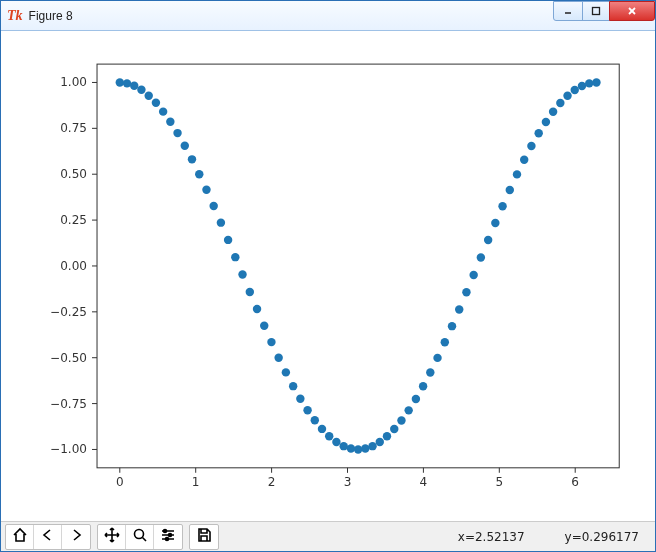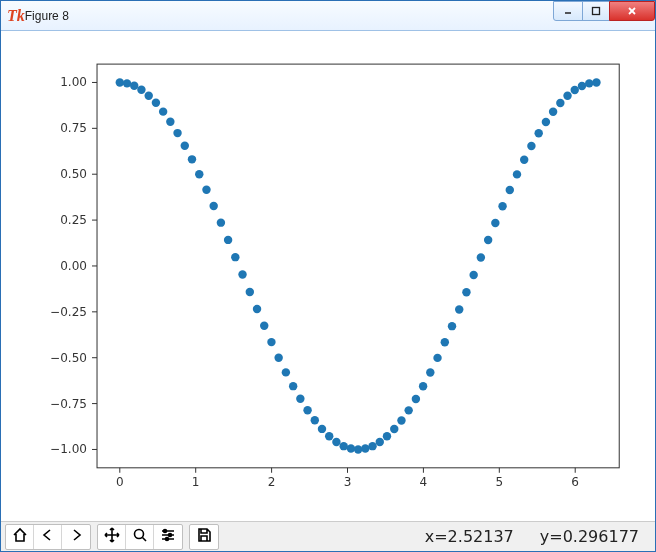--- a/index.html
+++ b/index.html
@@ -22,24 +22,25 @@
     .titlebar {
       height: 30px;
       background: linear-gradient(#f7fbff, #e8f2ff);
       border-bottom: 1px solid #9fc1e6;
       display: flex;
       align-items: center;
       padding-left: 6px;
       position: relative;
     }
     .titlebar .tk-icon {
-      font-size: 16px;
+      font-size: 14px;
       font-style: italic;
       color: #d42;
       font-weight: bold;
+      margin-right: 6px;
       font-family: serif;
     }
     .titlebar .title {
       font-size: 12px;
       color: #222;
     }
     .win-controls {
       position: absolute;
       right: 0;
       top: 0;
@@ -108,24 +109,24 @@
       align-items: center;
       justify-content: center;
       border-right: 1px solid #d6d6d6;
       cursor: pointer;
     }
     .tb-btn:last-child { border-right: none; }
     .tb-btn svg { width:16px; height:16px; stroke:#000; stroke-width:1.6; fill:none; }
     .tb-btn.save svg { stroke:#000; }
     .coord {
       margin-left: auto;
-      font-size: 16px;
+      font-size: 12px;
       color: #222;
       display: flex;
-      gap: 26px;
+      gap: 40px;
       padding-right: 12px;
       font-family: "DejaVu Sans", Arial, sans-serif;
     }
     .axis-text {
       font-family: "DejaVu Sans", Arial, sans-serif;
       font-size: 12px;
       fill: #333;
     }
   </style>
 </head>

